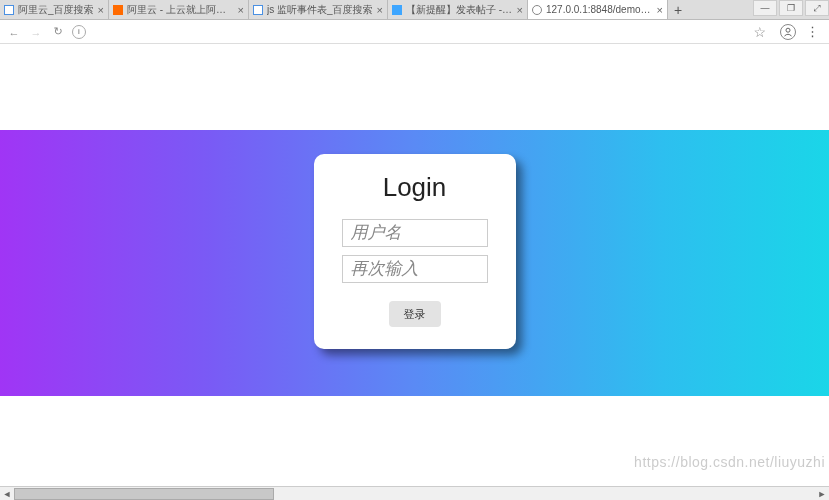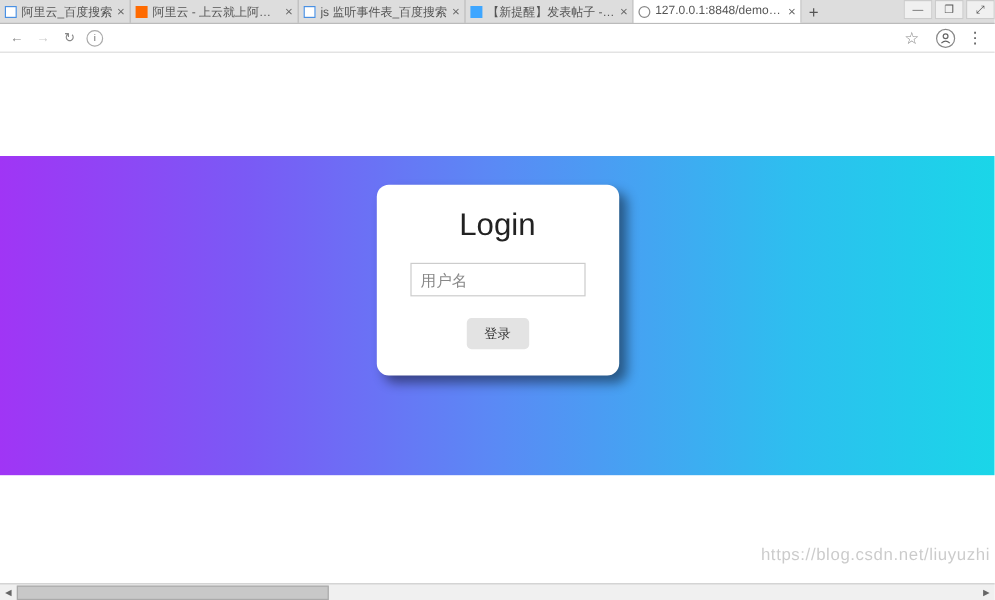--- a/index.html
+++ b/index.html
@@ -26,21 +26,21 @@
 .addr-icon { width: 14px; height: 14px; border: 1px solid #aaa; border-radius: 50%; display: flex; align-items: center; justify-content: center; font-size: 8px; color: #666; }
 .star { color: #888; cursor: pointer; font-size: 14px; }
 .user-icon { width: 16px; height: 16px; border: 1px solid #888; border-radius: 50%; display: flex; align-items: center; justify-content: center; font-size: 10px; color: #666; margin-left: 8px; }
 .menu-dots { color: #555; cursor: pointer; padding: 0 4px; font-size: 13px; }
 
 
 .page { position: absolute; top: 44px; left: 0; right: 0; bottom: 14px; overflow: hidden; }
 .hero { position: absolute; top: 86px; left: 0; right: 0; height: 266px; background: linear-gradient(90deg, #a035f5 0%, #7a5af5 25%, #5a8af5 50%, #2dbfef 80%, #1ad6e8 100%); }
 .login-card { position: absolute; top: 24px; left: 50%; transform: translateX(-50%); width: 202px; background: #fff; border-radius: 10px; box-shadow: 6px 6px 10px rgba(0,0,0,0.45); padding: 18px 28px 22px; display: flex; flex-direction: column; align-items: center; }
 .login-title { font-size: 26px; font-weight: normal; margin-bottom: 16px; color: #222; }
-.login-input { width: 100%; height: 28px; border: 1px solid #ccc; font-size: 13px; padding: 0 8px; margin-bottom: 8px; color: #333; }
+.login-input { width: 100%; height: 28px; border: 1px solid #ccc; font-size: 17px; padding: 0 8px; margin-bottom: 8px; color: #333; font-style: italic; }
 .login-input::placeholder { color: #888; }
 .login-btn { margin-top: 10px; width: 52px; height: 26px; background: #e3e3e3; border: none; border-radius: 4px; font-size: 11px; color: #333; cursor: pointer; }
 
 
 .hscroll { position: absolute; bottom: 0; left: 0; right: 0; height: 14px; background: #f0f0f0; border-top: 1px solid #ccc; display: flex; align-items: center; }
 .scroll-arrow { width: 14px; height: 14px; display: flex; align-items: center; justify-content: center; font-size: 9px; color: #666; cursor: pointer; }
 .scroll-track { flex: 1; height: 14px; position: relative; }
 .scroll-thumb { position: absolute; left: 0; top: 1px; width: 260px; height: 12px; background: #c8c8c8; border: 1px solid #aaa; }
 
 
@@ -104,20 +104,21 @@
       </svg>
   </span>
   <span class="menu-dots">⋮</span>
 </div>
 
 <div class="page">
   <div class="hero">
     <div class="login-card">
       <div class="login-title">Login</div>
       <input class="login-input" placeholder="用户名" style="">
+      <input class="login-input" placeholder="再次输入" style="">
       <button class="login-btn">登录</button>
     </div>
   </div>
   <div class="watermark">https://blog.csdn.net/liuyuzhi</div>
 </div>
 
 <div class="hscroll">
   <div class="scroll-arrow">◄</div>
   <div class="scroll-track">
     <div class="scroll-thumb"></div>

